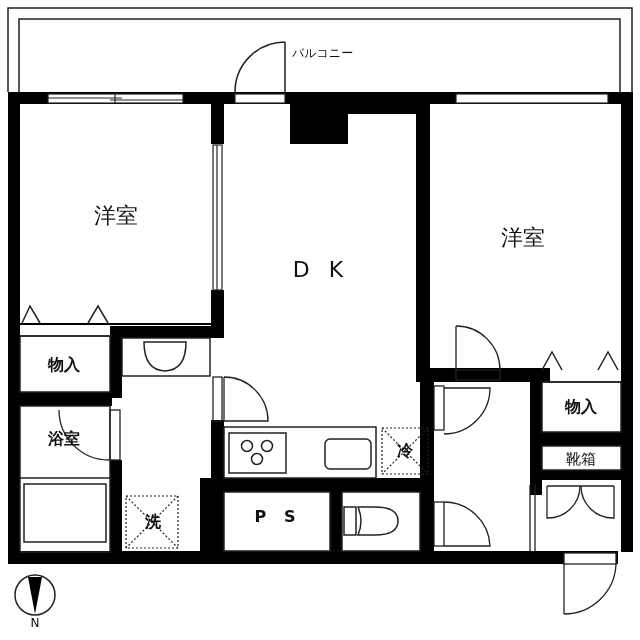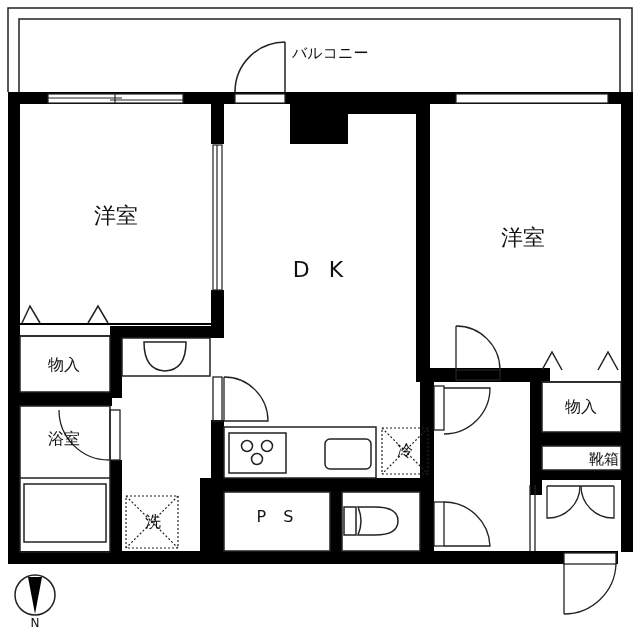--- a/index.html
+++ b/index.html
@@ -1,23 +1,23 @@
 <!DOCTYPE html>
 <html><head>
 <meta charset="utf-8">
 <style>
   html,body{margin:0;padding:0;background:#fff;}
   body{width:640px;height:640px;position:relative;overflow:hidden;font-family:"DejaVu Sans",sans-serif;}
   svg{position:absolute;left:0;top:0;}
   .lbl{position:absolute;color:#111;white-space:nowrap;transform:translate(-50%,-50%);line-height:1;}
   .l-big{font-size:22px;}
   .l-dk{font-size:22px;letter-spacing:6px;}
-  .l-med{font-size:16px;}
+  .l-med{font-size:16px;font-weight:bold;}
   .l-sm{font-size:15px;}
-  .l-bal{font-size:15px;transform:translate(0,-50%);}
+  .l-bal{font-size:12px;transform:translate(0,-50%);}
   .l-n{font-size:12px;}
 </style>
 </head>
 <body>
 
 <svg width="640" height="640" viewBox="0 0 640 640" xmlns="http://www.w3.org/2000/svg">
 
   <g fill="none" stroke="#222" stroke-width="1.5">
     <polyline points="8,92 8,8 632,8 632,92"></polyline>
     <polyline points="19,92 19,19 620,19 620,92"></polyline>
@@ -180,16 +180,16 @@
 </svg>
 
 <div class="lbl l-bal" style="left:292px;top:53px;">バルコニー</div>
 <div class="lbl l-big" style="left:116px;top:216px;">洋室</div>
 <div class="lbl l-dk" style="left:321px;top:270px;">D K</div>
 <div class="lbl l-big" style="left:523px;top:238px;">洋室</div>
 <div class="lbl l-med" style="left:64px;top:365px;">物入</div>
 <div class="lbl l-med" style="left:64px;top:439px;">浴室</div>
 <div class="lbl l-med" style="left:278px;top:517px;letter-spacing:6px;">P S</div>
 <div class="lbl l-med" style="left:581px;top:407px;">物入</div>
-<div class="lbl l-sm" style="left:604px;top:459px;">靴箱</div>
+<div class="lbl l-sm" style="left:581px;top:459px;">靴箱</div>
 <div class="lbl l-med" style="left:153px;top:522px;">洗</div>
 <div class="lbl l-med" style="left:405px;top:451px;">冷</div>
 <div class="lbl l-n" style="left:35px;top:623px;">N</div>
 
 </body></html>

